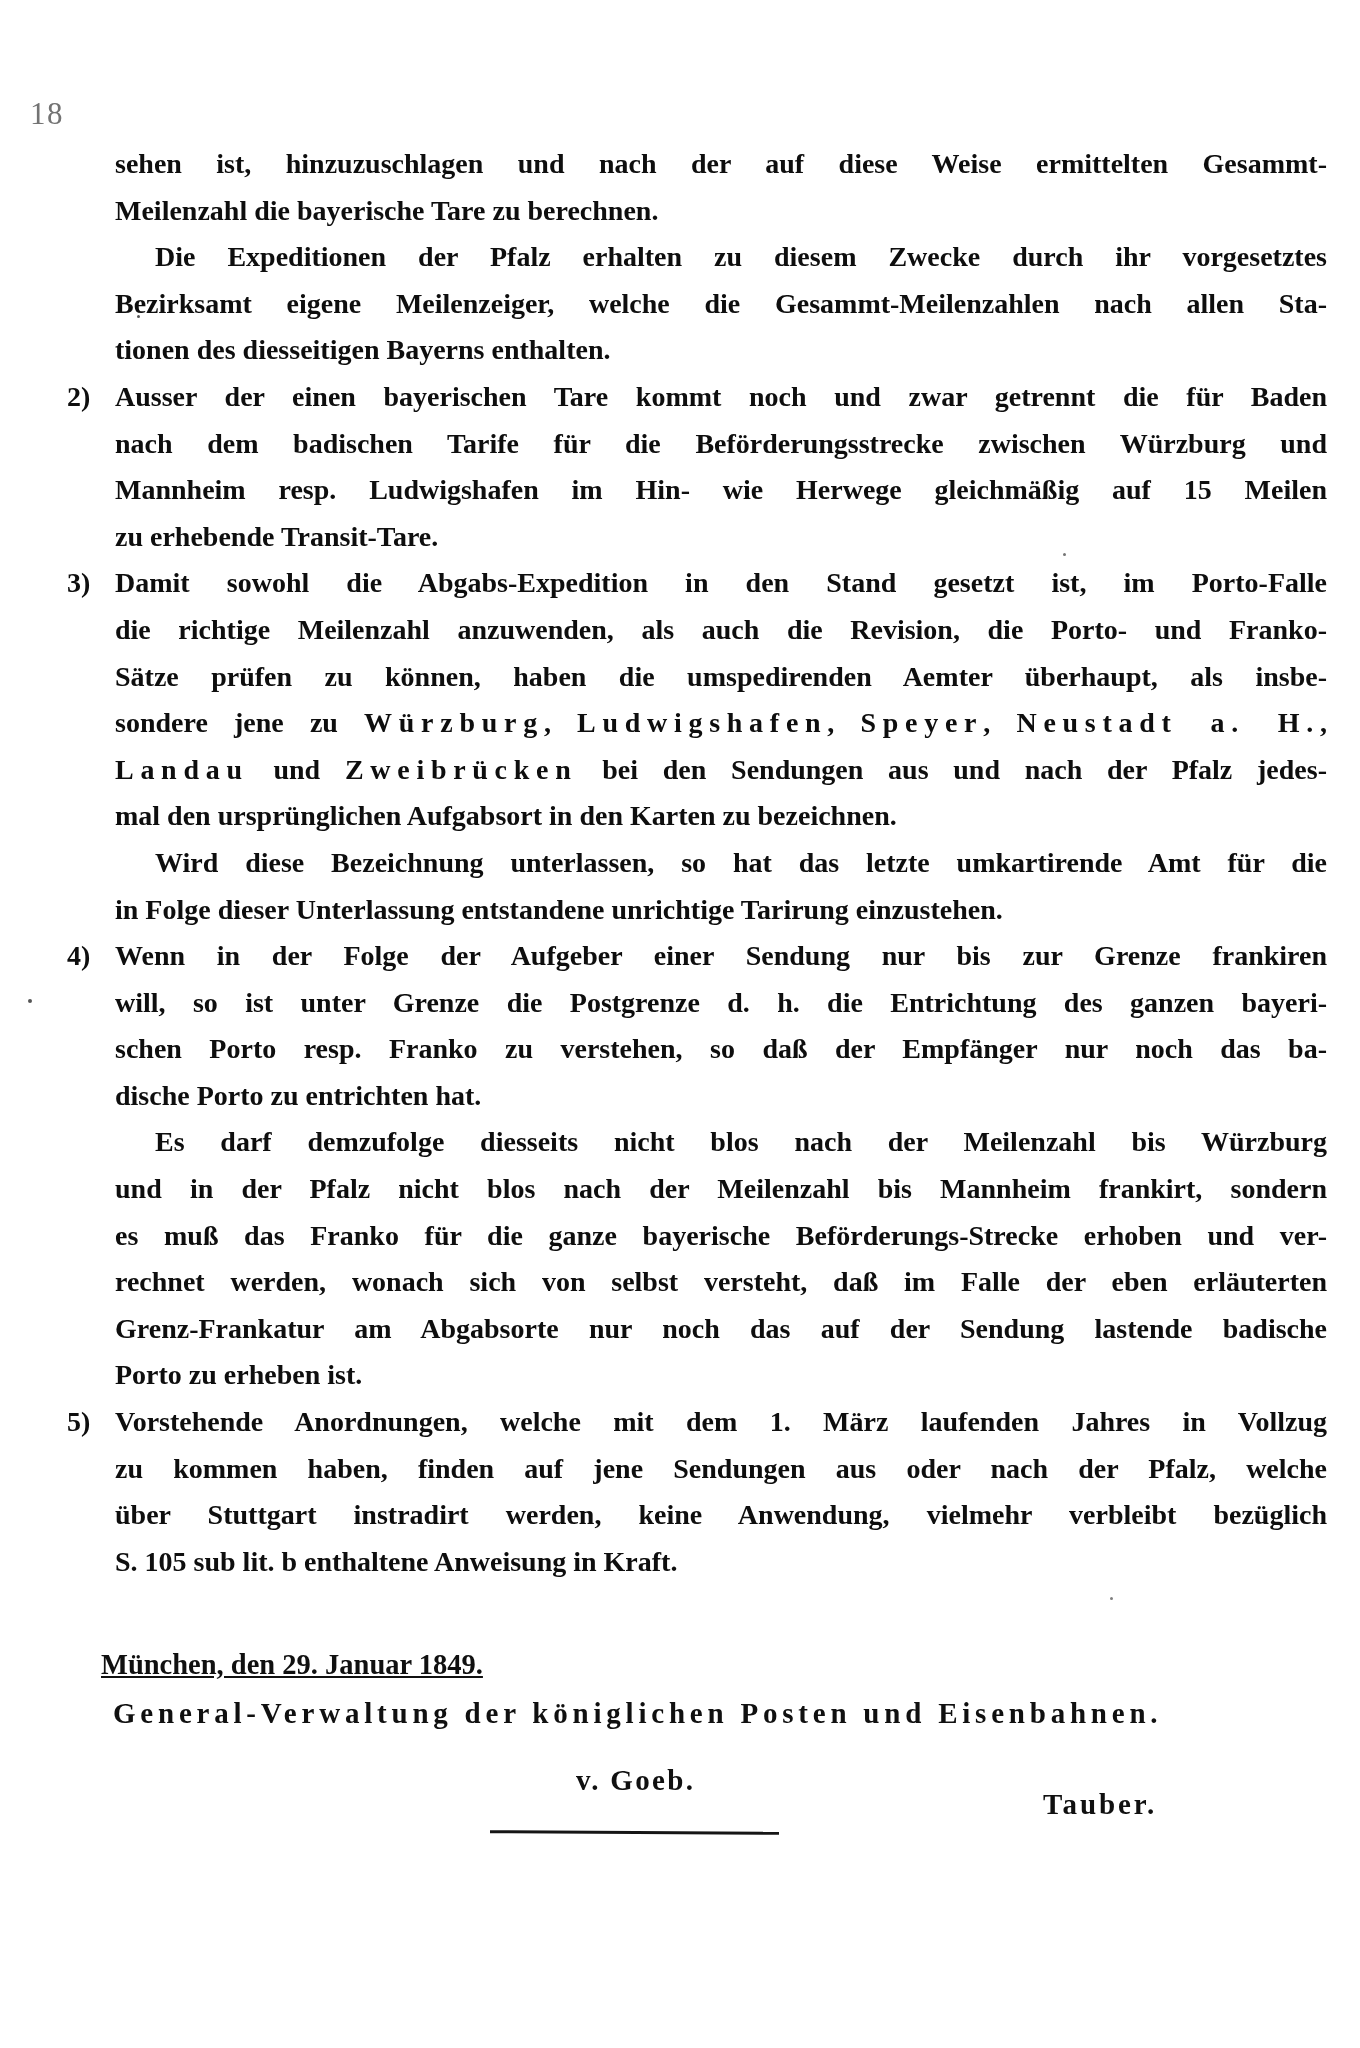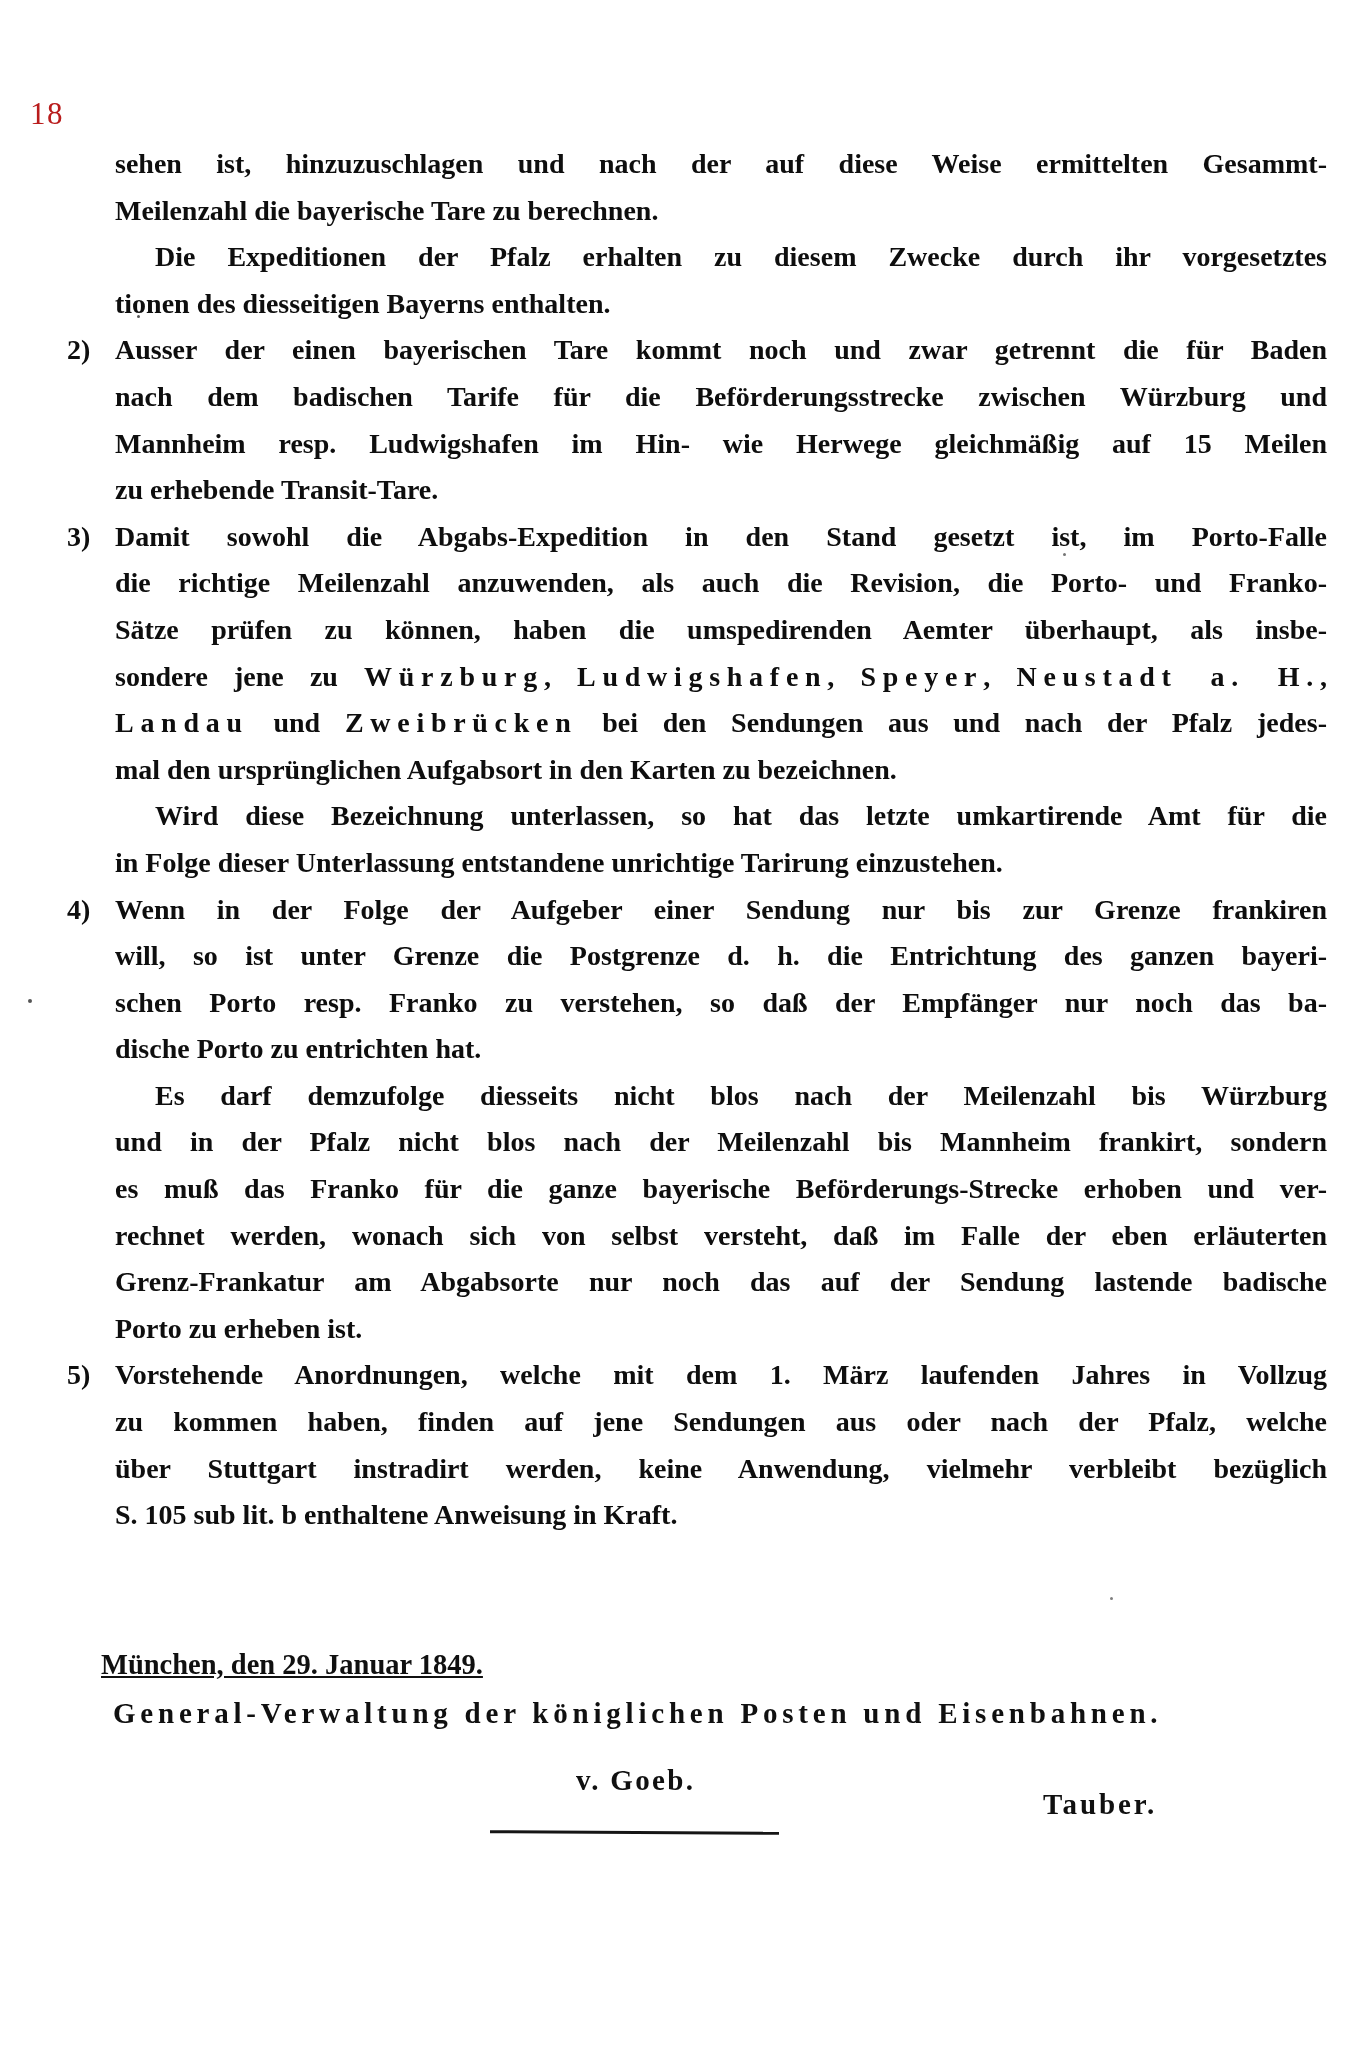--- a/index.html
+++ b/index.html
@@ -8,21 +8,21 @@
     background:#ffffff;
     font-family:"Liberation Serif", serif;
     color:#101010;
     position:relative;
     overflow:hidden;
   }
   .page { position:absolute; inset:0; background:#ffffff; }
   .page-number {
     position:absolute; left:30px; top:96px;
     font-size:31px; font-weight:400; letter-spacing:1.5px;
-    color:#b91c1c;
+    color:#737373;
   }
   .body-text {
     position:absolute; left:115px; top:141px; width:1212px;
     font-size:28px; font-weight:700; line-height:46.6px;
     color:#0e0e0e;
   }
   .line { position:relative; height:46.6px; white-space:normal; }
   .line.just { text-align:justify; text-align-last:justify; }
   .line.ind  { text-indent:40px; }
   .item-num {
@@ -70,20 +70,21 @@
 <body>
 
 <div class="page">
 
   <div class="page-number">18</div>
 
   <div class="body-text" id="body-lines">
       <div class="line just"><span>sehen ist, hinzuzuschlagen und nach der auf diese Weise ermittelten Gesammt-</span></div>
       <div class="line"><span>Meilenzahl die bayerische Tare zu berechnen.</span></div>
       <div class="line just ind"><span>Die Expeditionen der Pfalz erhalten zu diesem Zwecke durch ihr vorgesetztes</span></div>
+      <div class="line just"><span>Bezirksamt eigene Meilenzeiger, welche die Gesammt-Meilenzahlen nach allen Sta-</span></div>
       <div class="line"><span>tionen des diesseitigen Bayerns enthalten.</span></div>
       <div class="line just"><span class="item-num">2)</span><span>Ausser der einen bayerischen Tare kommt noch und zwar getrennt die für Baden</span></div>
       <div class="line just"><span>nach dem badischen Tarife für die Beförderungsstrecke zwischen Würzburg und</span></div>
       <div class="line just"><span>Mannheim resp. Ludwigshafen im Hin- wie Herwege gleichmäßig auf 15 Meilen</span></div>
       <div class="line"><span>zu erhebende Transit-Tare.</span></div>
       <div class="line just"><span class="item-num">3)</span><span>Damit sowohl die Abgabs-Expedition in den Stand gesetzt ist, im Porto-Falle</span></div>
       <div class="line just"><span>die richtige Meilenzahl anzuwenden, als auch die Revision, die Porto- und Franko-</span></div>
       <div class="line just"><span>Sätze prüfen zu können, haben die umspedirenden Aemter überhaupt, als insbe-</span></div>
       <div class="line just"><span>sondere jene zu </span><span class="gesperrt">Würzburg</span><span>, </span><span class="gesperrt">Ludwigshafen</span><span>, </span><span class="gesperrt">Speyer</span><span>, </span><span class="gesperrt">Neustadt a. H.</span><span>,</span></div>
       <div class="line just"><span class="gesperrt">Landau</span><span> und </span><span class="gesperrt">Zweibrücken</span><span> bei den Sendungen aus und nach der Pfalz jedes-</span></div>

